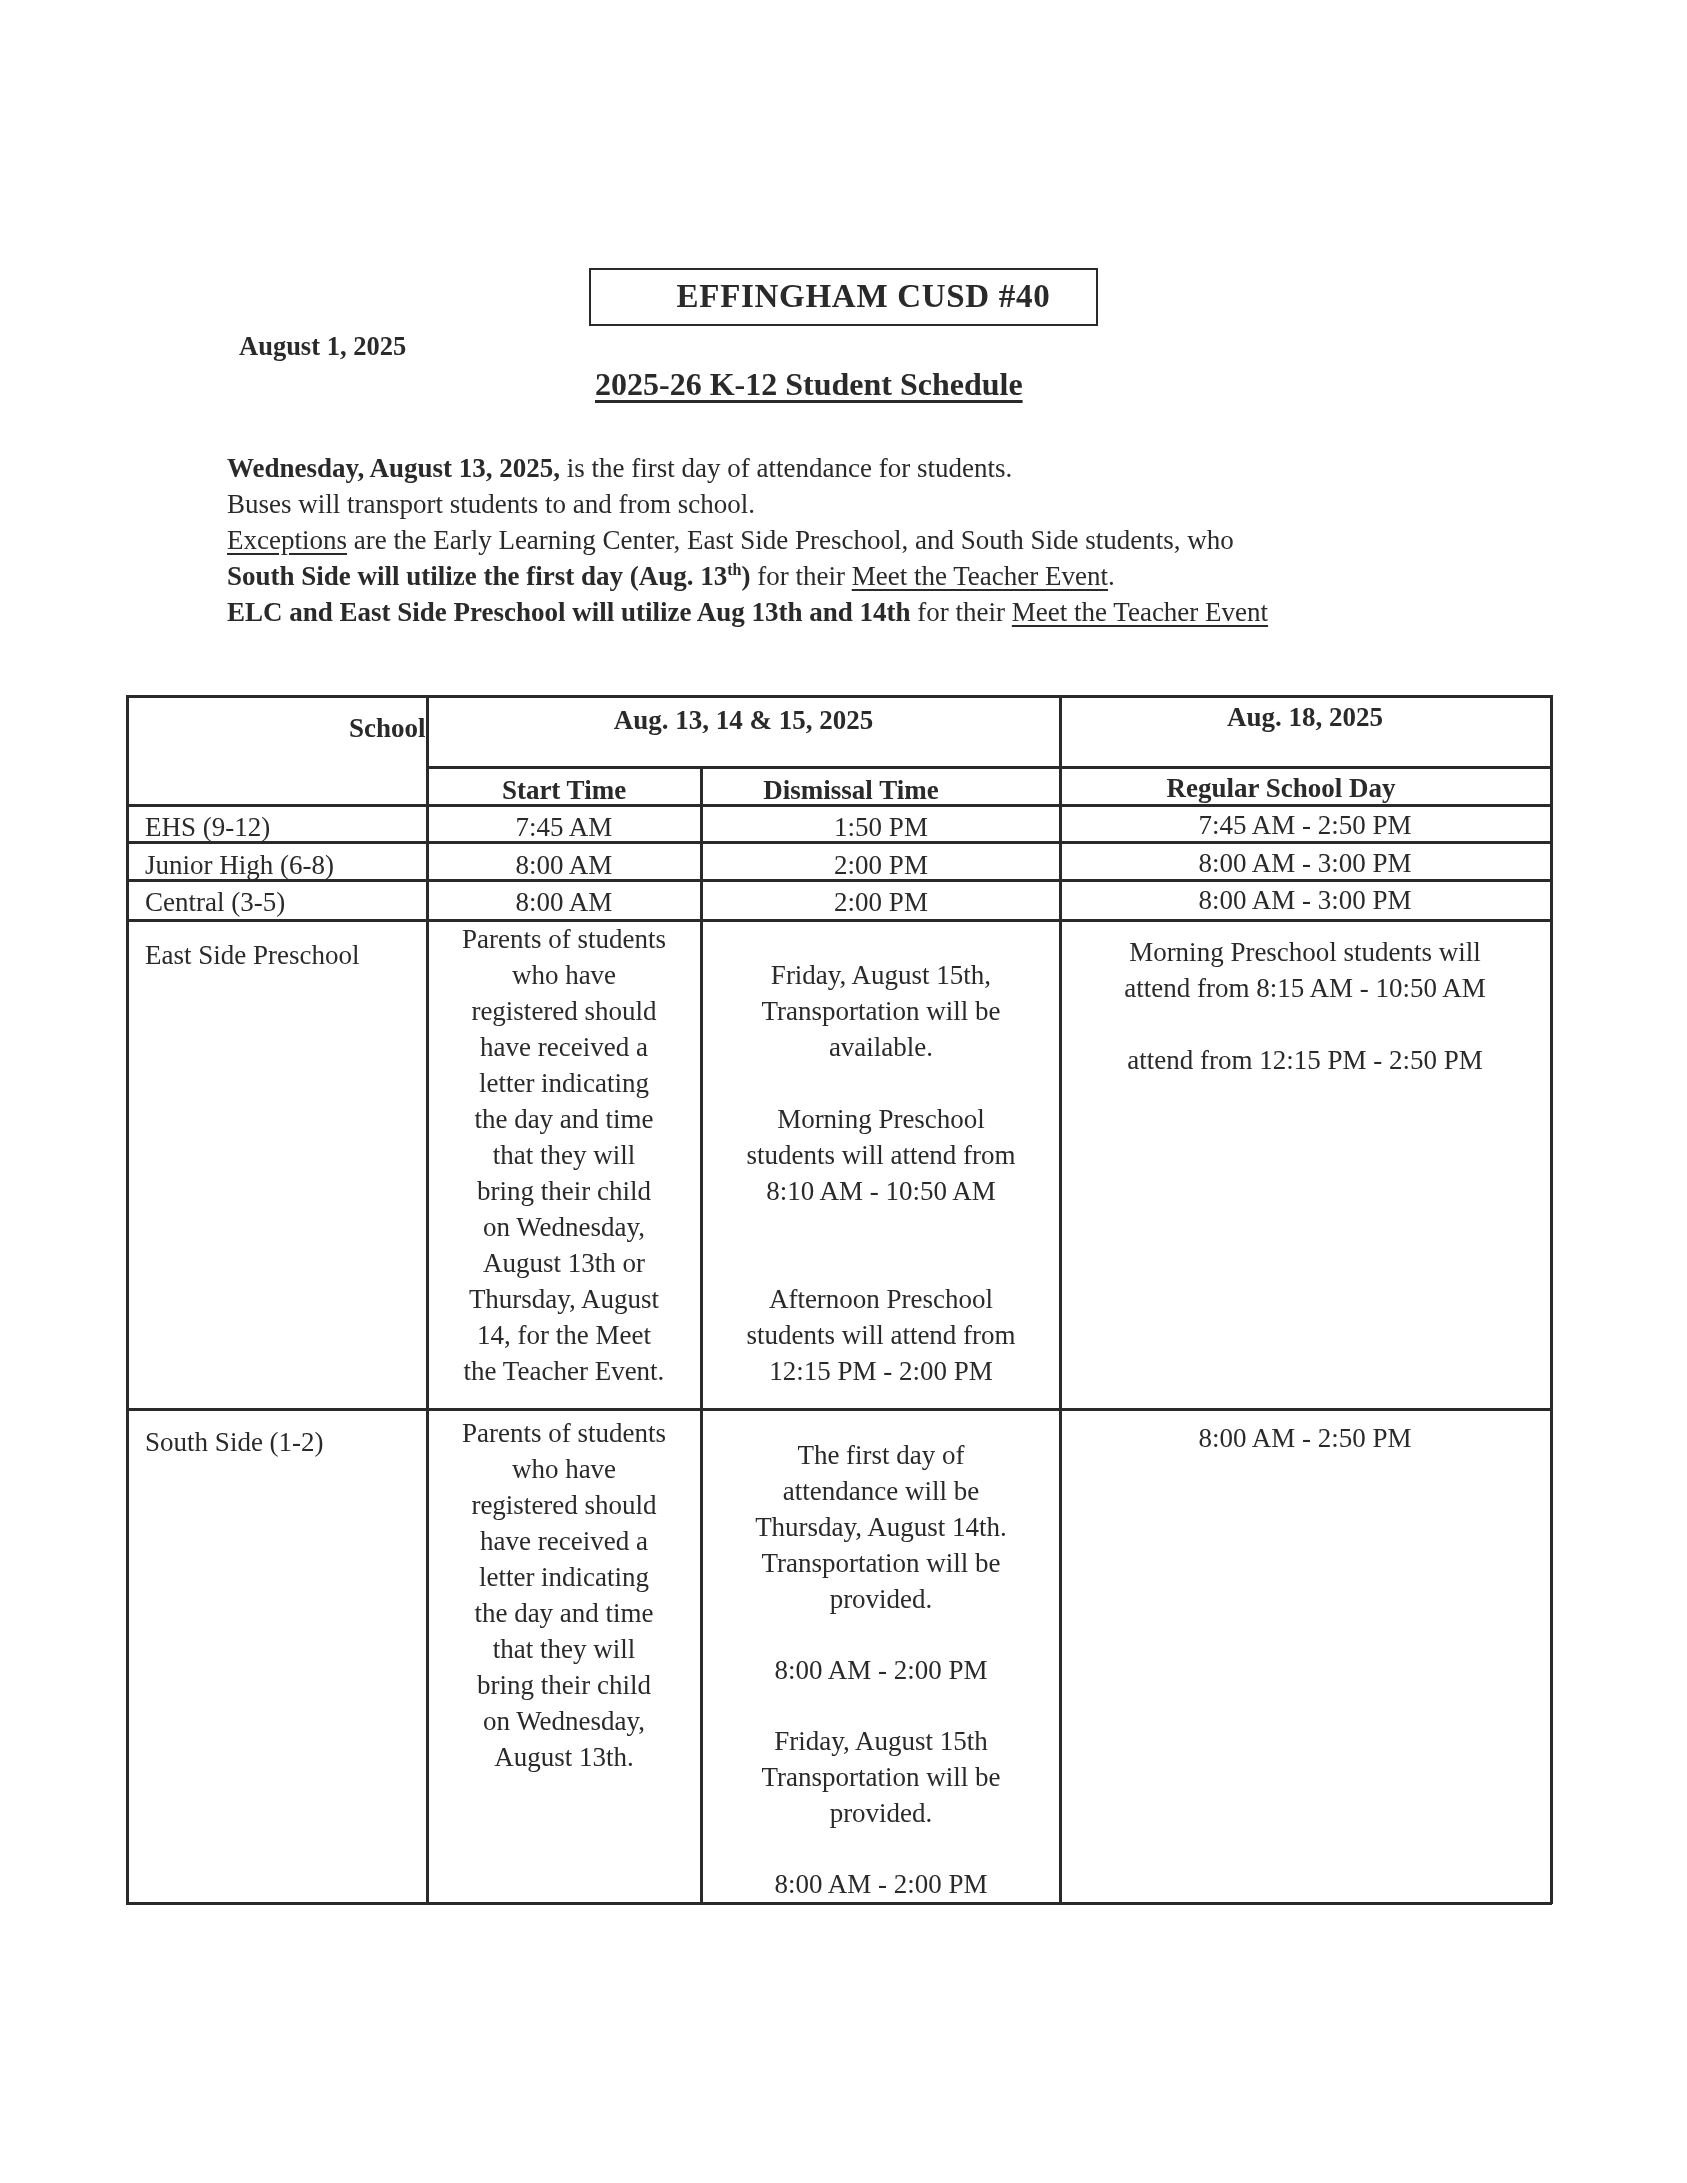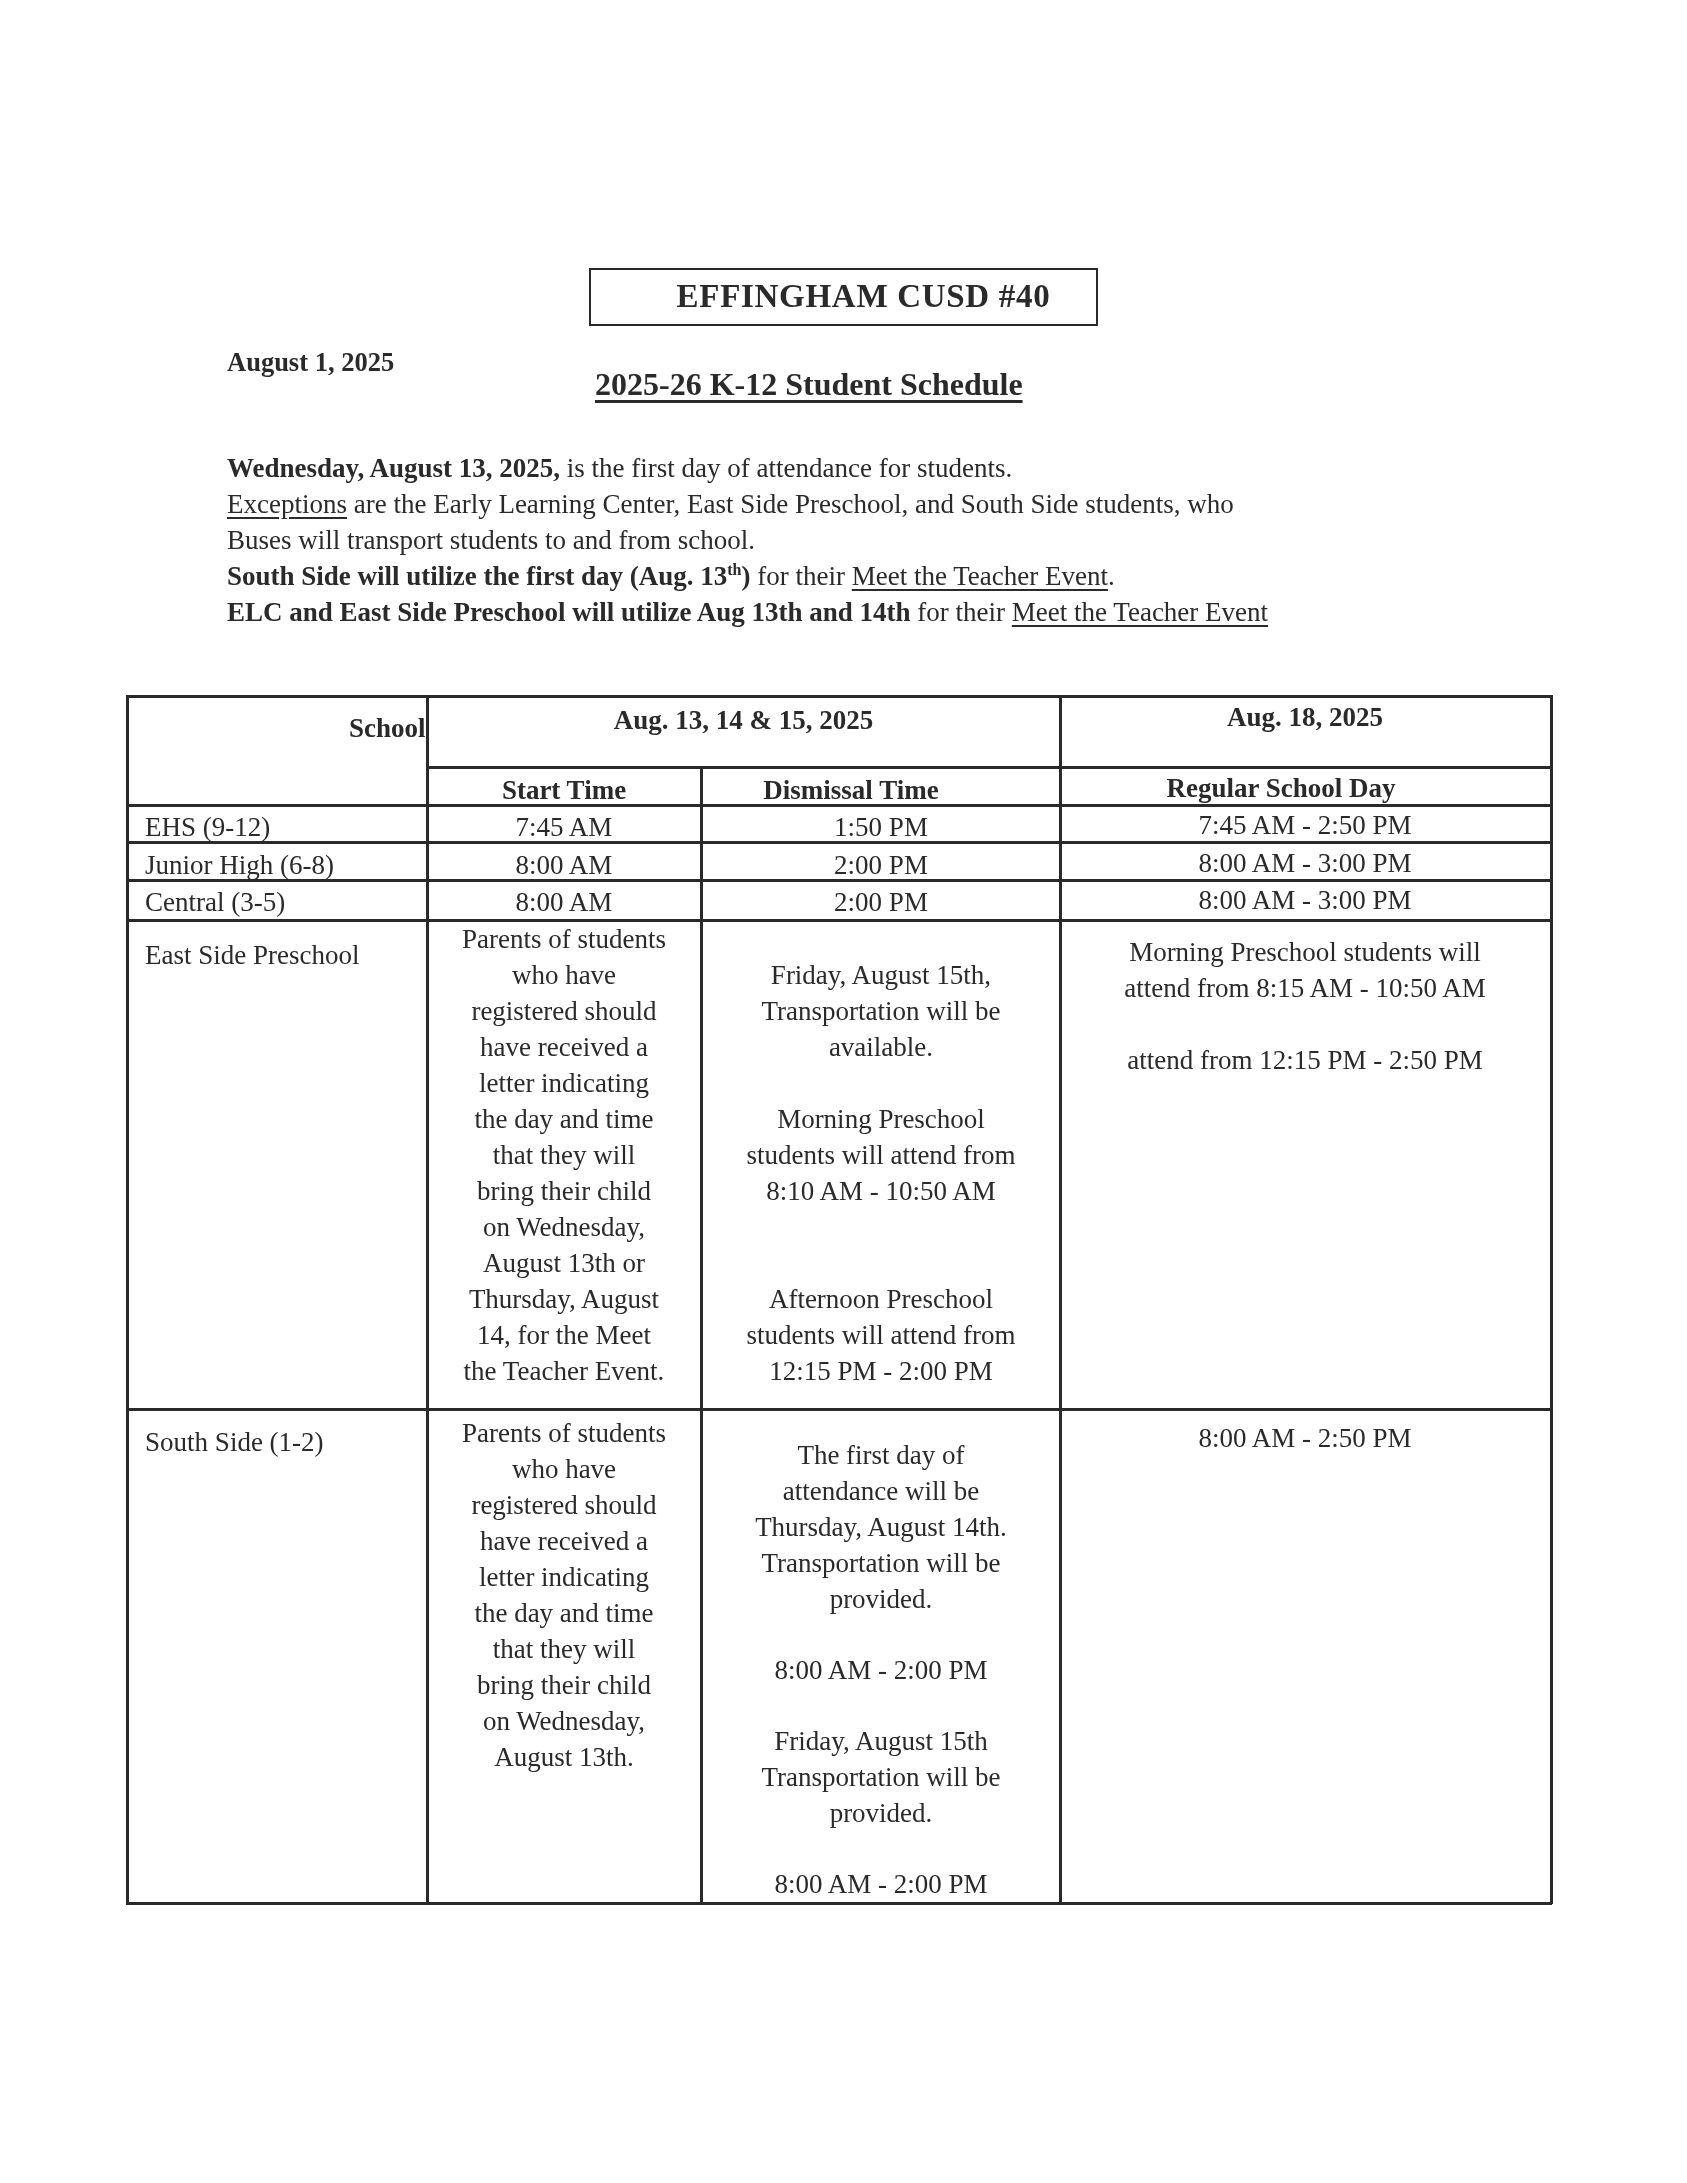--- a/index.html
+++ b/index.html
@@ -2,21 +2,21 @@
 <html style="font-size:10.6px"><head>
 <meta charset="utf-8">
 <style>
   html, body { margin:0; padding:0; background:#ffffff; }
   body { width:1687px; height:2183px; position:relative; overflow:hidden;
          font-family:"Liberation Serif","DejaVu Serif",serif; color:#2a2a2a; }
   .abs { position:absolute; }
   #title-box { left:589px; top:268px; width:509px; height:58px; border:2.6px solid #2a2a2a;
                box-sizing:border-box; text-align:center; font-weight:bold; font-size:33px;
                line-height:53px; letter-spacing:0.7px;padding-left:40px; }
-  #date { left:227px; top:331px; font-weight:bold; font-size:26.5px;margin-top:16px; }
+  #date { left:239px; top:331px; font-weight:bold; font-size:26.5px; }
   #subtitle { left:595px; top:366px; font-weight:bold; font-size:32px; text-decoration:underline;
               text-decoration-thickness:2.6px; text-underline-offset:5.3px; }
   #intro { left:227px; top:450px; font-size:27px; line-height:36px; width:1323px; }
   #intro .line { white-space:nowrap; }
   #intro b { font-weight:bold; }
   #intro u { text-decoration-thickness:2px; text-underline-offset:4px; }
   sup { font-size:16px; vertical-align:super; line-height:0; }
 
   #schedule-table { left:126px; top:695px; width:1426px; height:1209px; }
   .line-h { position:absolute; height:2.6px; background:#2a2a2a; }
@@ -30,22 +30,22 @@
 <body>
 
 <div id="title-box" class="abs">
   <span>EFFINGHAM CUSD #40</span>
 </div>
 <div id="date" class="abs">August 1, 2025</div>
 <div id="subtitle" class="abs">2025-26 K-12 Student Schedule</div>
 
 <div id="intro" class="abs">
   <div class="line"><b>Wednesday, August 13, 2025,</b><span> is the first day of attendance for students.</span></div>
+  <div class="line">Buses will transport students to and from school.</div>
   <div class="line"><u>Exceptions</u><span> are the Early Learning Center, East Side Preschool, and South Side students, who</span></div>
-  <div class="line">Buses will transport students to and from school.</div>
   <div class="line"><b><span>South Side will utilize the first day (Aug. 13</span><sup>th</sup><span>)</span></b><span> for their </span><u>Meet the Teacher Event</u><span>.</span></div>
   <div class="line"><b>ELC and East Side Preschool will utilize Aug 13th and 14th</b><span> for their </span><u>Meet the Teacher Event</u></div>
 </div>
 
 <div id="schedule-table" class="abs">
 
   <div class="line-h" style="left:0; top:0; width:1426px;"></div>
   <div class="line-h" style="left:301px; top:71px; width:1125px;"></div>
   <div class="line-h" style="left:0; top:109px; width:1426px;"></div>
   <div class="line-h" style="left:0; top:146px; width:1426px;"></div>

